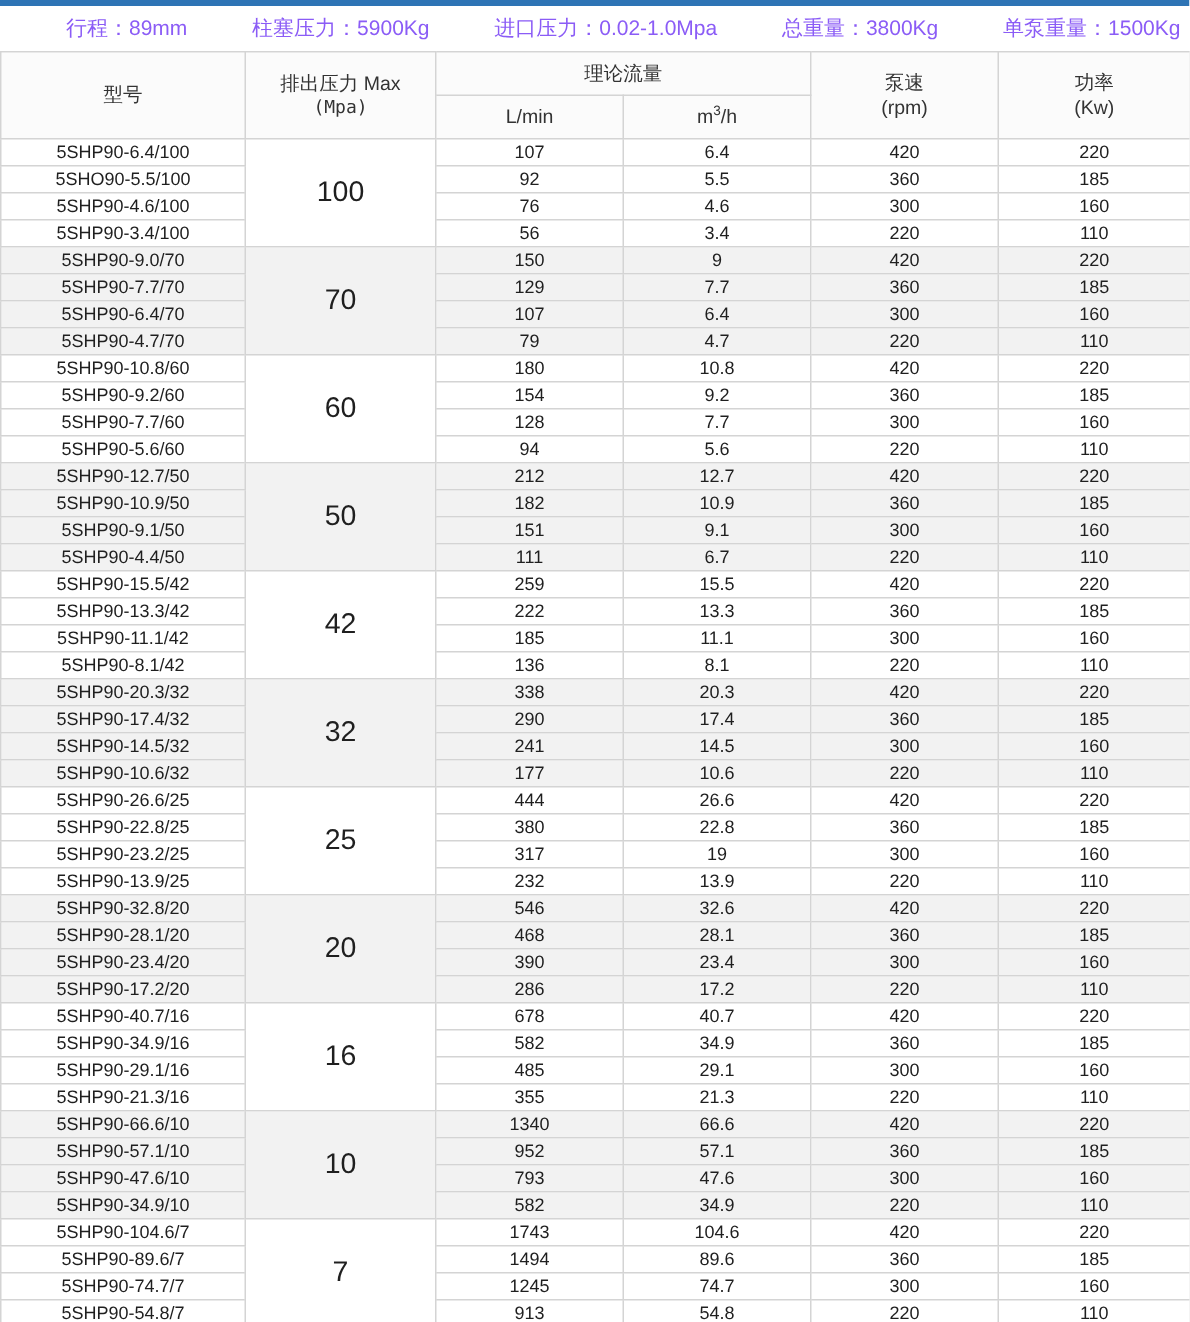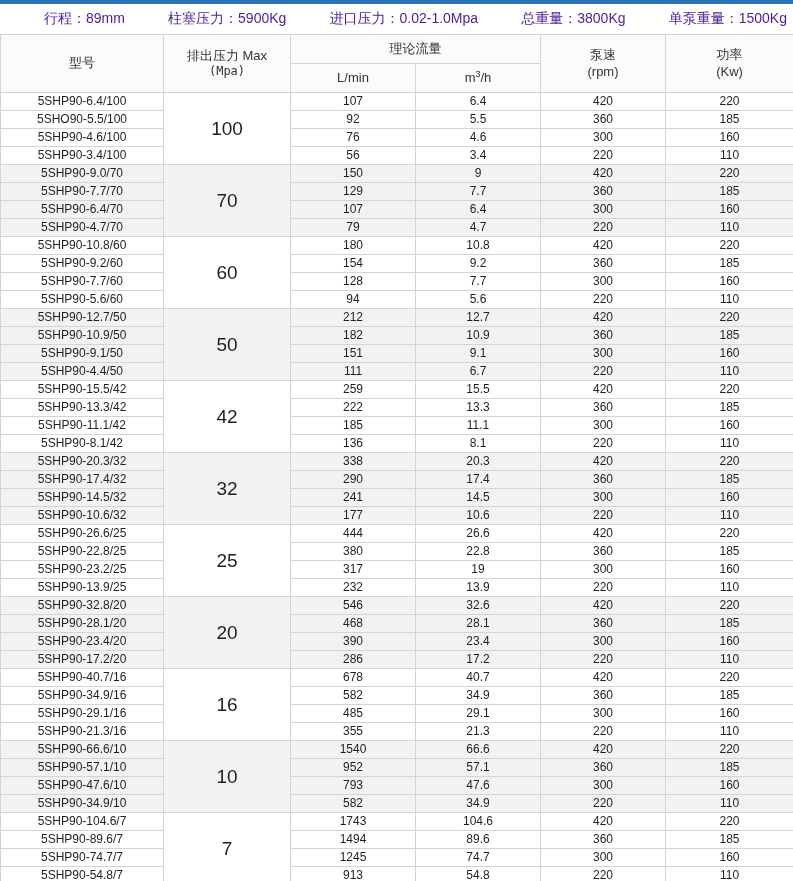--- a/index.html
+++ b/index.html
@@ -10,21 +10,21 @@
     box-sizing: border-box;
   }
   .top-accent { height: 4px; background: #2e74b5; }
   .info-bar {
     height: 30px;
     display: flex;
     align-items: center;
     justify-content: space-between;
     padding: 0 6px 0 44px;
     font-size: 14px;
-    color: #4c1d95;
+    color: #8b5cf6;
     background: #ffffff;
     white-space: nowrap;
   }
   .info-item { display: inline-block; }
   table.spec {
     width: 793px;
     border-collapse: collapse;
     table-layout: fixed;
     font-size: 12px;
   }
@@ -364,21 +364,21 @@
         <tr>
           <td>5SHP90-21.3/16</td>
           <td>355</td>
           <td>21.3</td>
           <td>220</td>
           <td>110</td>
         </tr>
         <tr class="alt">
           <td>5SHP90-66.6/10</td>
           <td rowspan="4" class="pressure">10</td>
-          <td>1540</td>
+          <td>1340</td>
           <td>66.6</td>
           <td>420</td>
           <td>220</td>
         </tr>
         <tr class="alt">
           <td>5SHP90-57.1/10</td>
           <td>952</td>
           <td>57.1</td>
           <td>360</td>
           <td>185</td>

